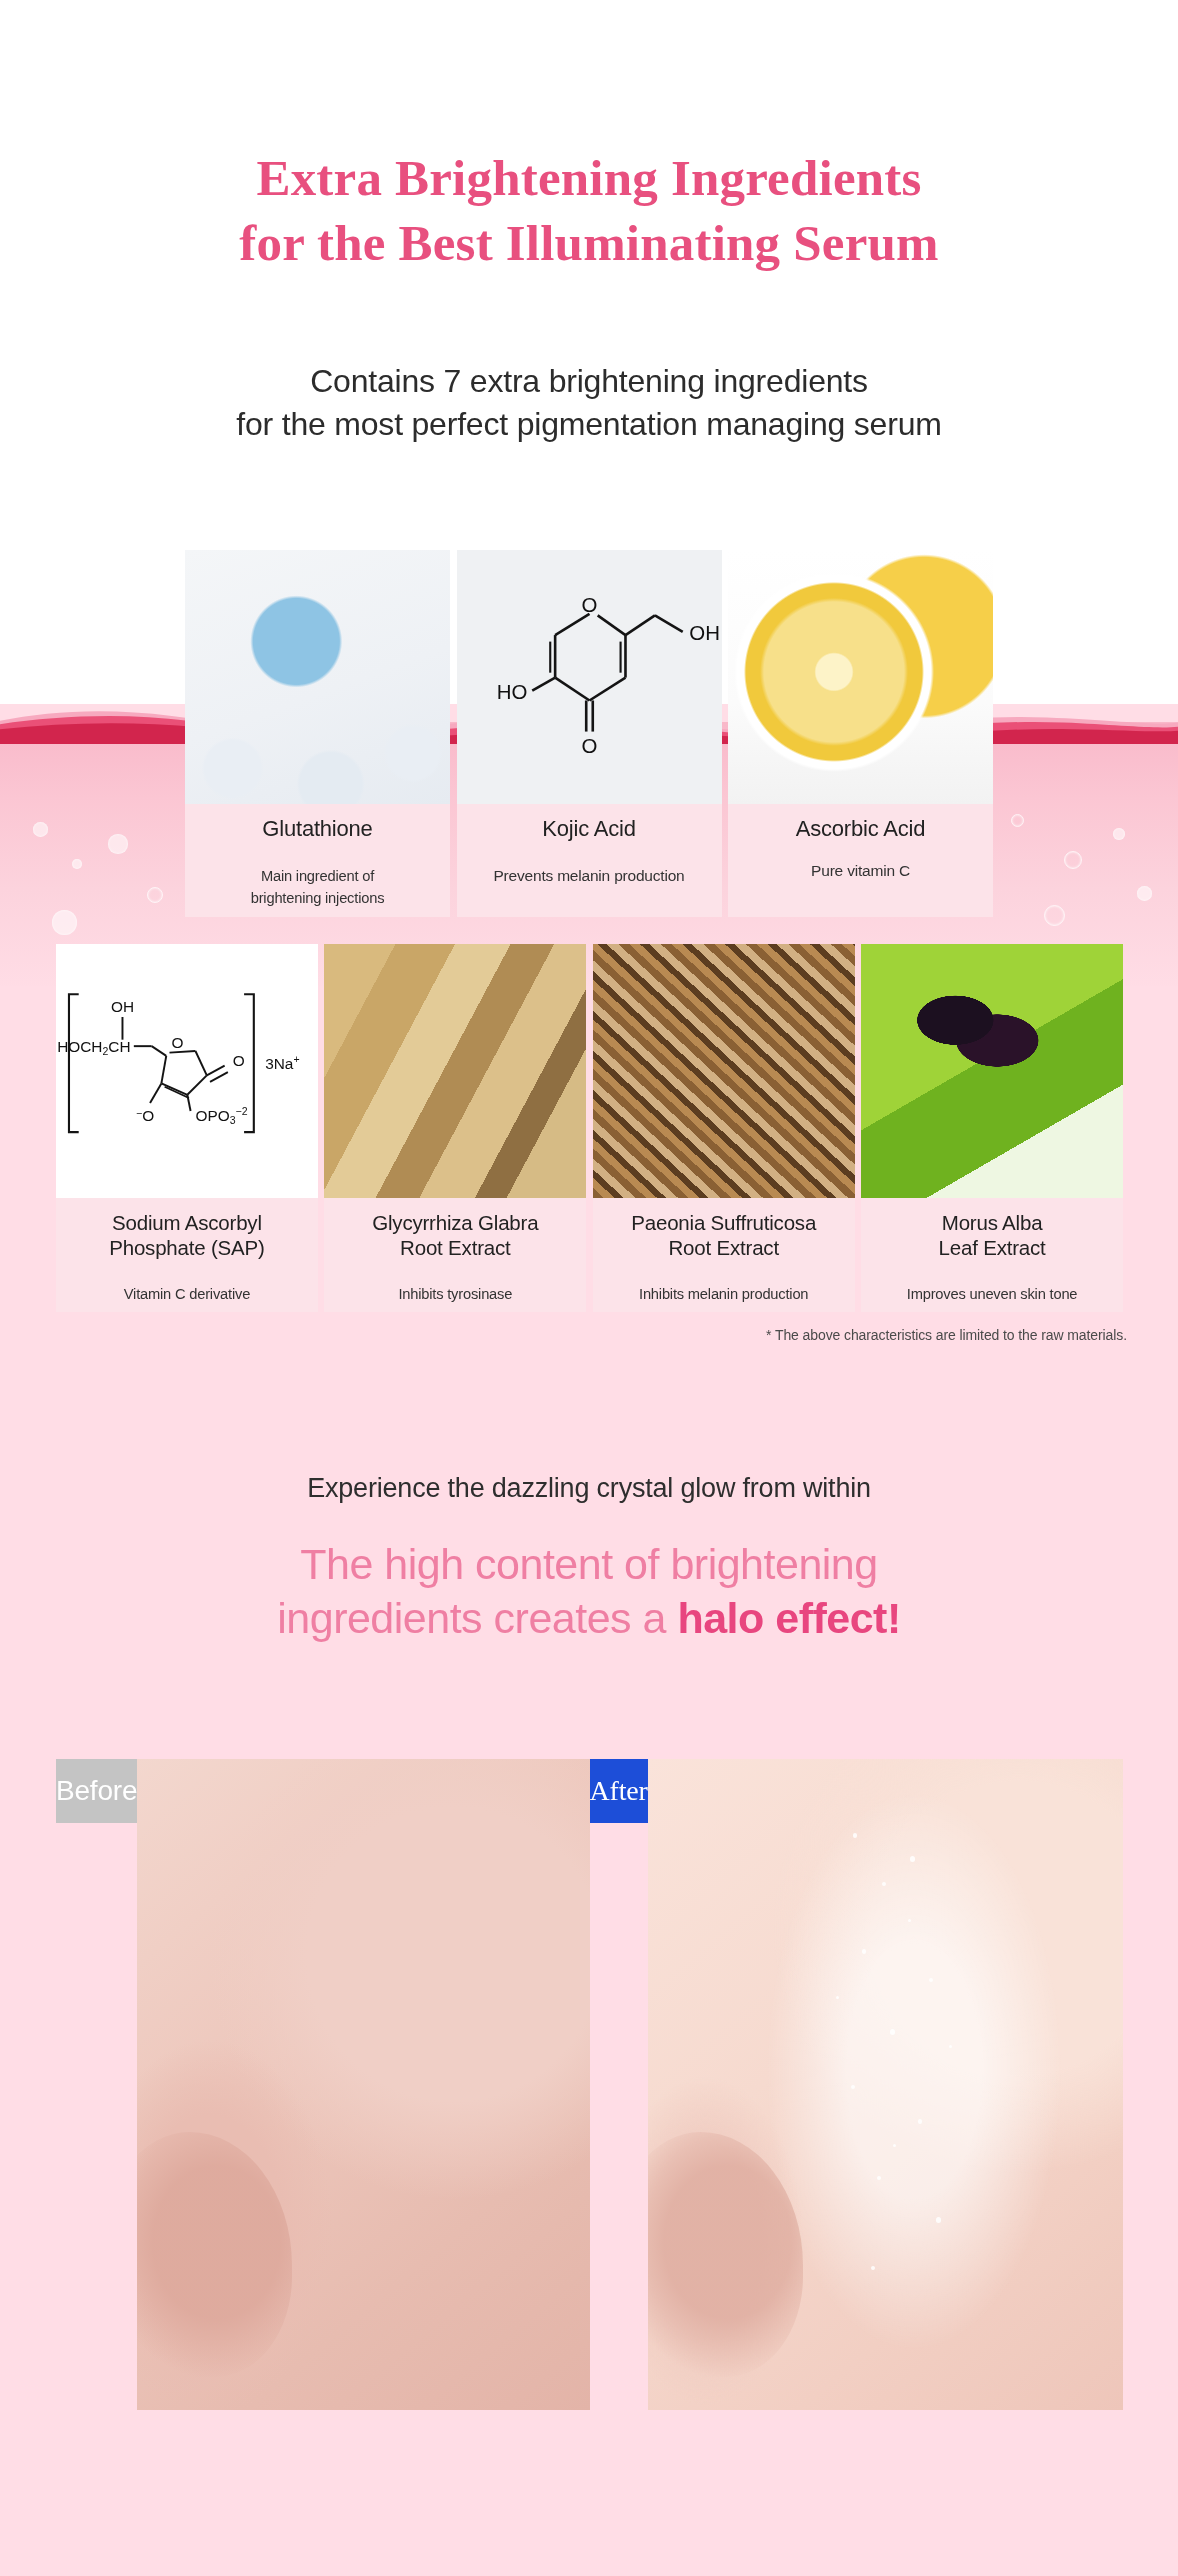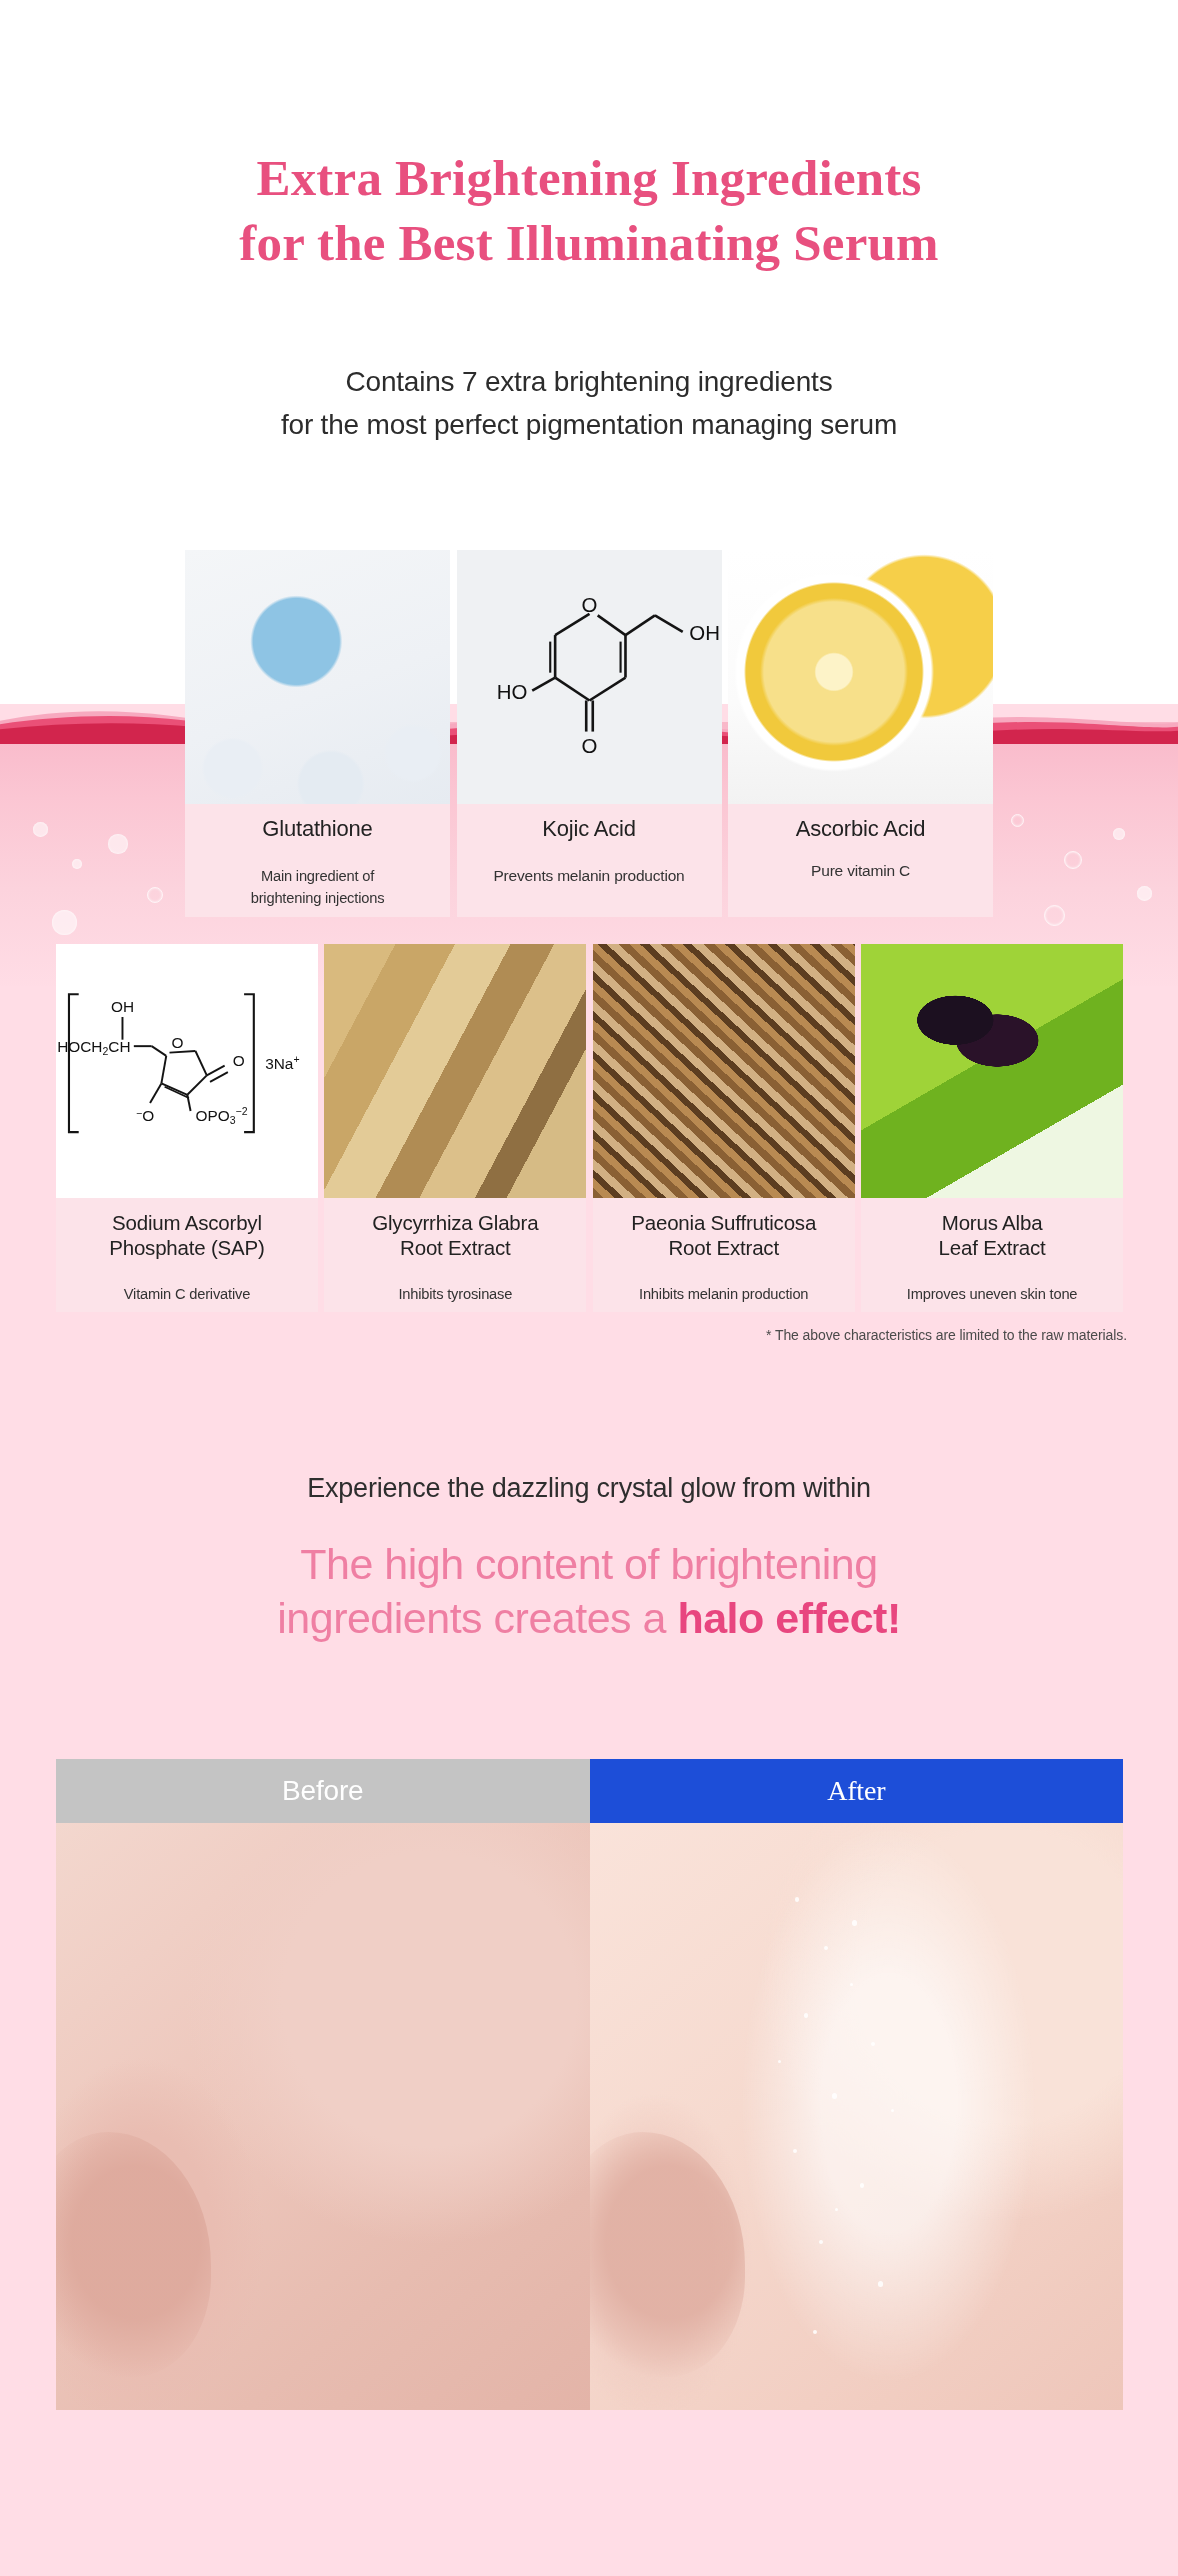--- a/index.html
+++ b/index.html
@@ -38,21 +38,21 @@
 
   
   #title-block { position:absolute; left:0; top:146px; width:1178px; text-align:center; }
   .title-line {
     font-family:"Liberation Serif", serif;
     color:#e8507f; font-weight:700;
     font-size:51px; line-height:65px; letter-spacing:0.2px;text-align:center;
   }
   #subtitle-block { position:absolute; left:0; top:360px; width:1178px; text-align:center; }
   .subtitle-line {
-    color:#2c2c2c; font-size:28px; line-height:43px; font-weight:400;
+    color:#2c2c2c; font-size:32px; line-height:43px; font-weight:400;
     letter-spacing:-0.2px;
   }
 
   
   #row1 { position:absolute; left:185px; top:550px; width:808px; height:367px; display:flex; gap:6.5px; }
   #row1 .card { width:265px; }
 
   #row2 { position:absolute; left:56px; top:944px; width:1067px; height:368px; display:flex; gap:6.5px; }
   #row2 .card { width:264px; }
 
@@ -126,21 +126,21 @@
   }
   #halo-head {
     position:absolute; left:0; top:1537px; width:1178px; text-align:center;
     line-height:54px;
   }
   .halo-line { font-size:43px; color:#ef7fa3; letter-spacing:-0.5px; }
   .halo-strong { color:#e8467f; font-weight:700; }
 
   
   #ba { position:absolute; left:56px; top:1759px; width:1067px; height:651px; display:flex; }
-  .ba-col { width:534px; display:flex; flex-direction:column; }
+  .ba-col { width:534px; display:flex; flex-direction:row; }
   .ba-label {
     height:64px; display:flex; align-items:center; justify-content:center;
     color:#ffffff; font-size:28px; letter-spacing:-0.2px;
   }
   .ba-label.before { background:#c4c4c4; }
   .ba-label.after  { background:#1d4ed8;font-family:Liberation Serif, serif; }
   .ba-photo { flex:1; position:relative; overflow:hidden; }
   .skin-before {
     background:
       radial-gradient(ellipse 123px 188px at 16% 72%, #e9bdb2 0 60%, rgba(233,189,178,0) 100%),

